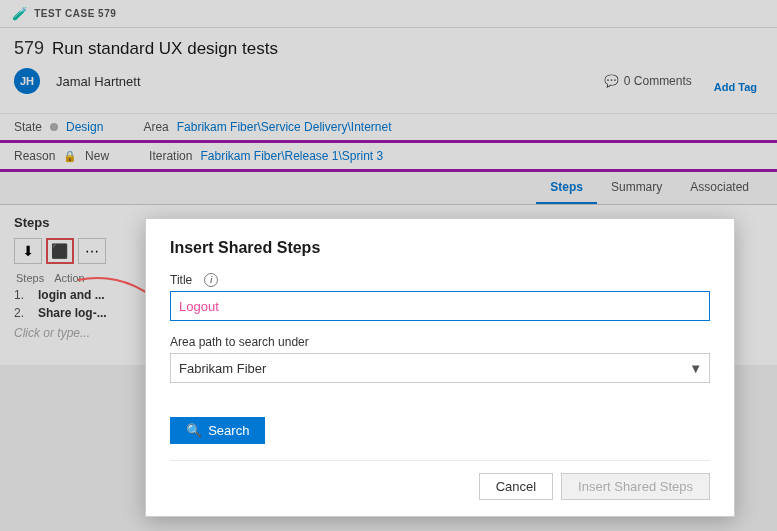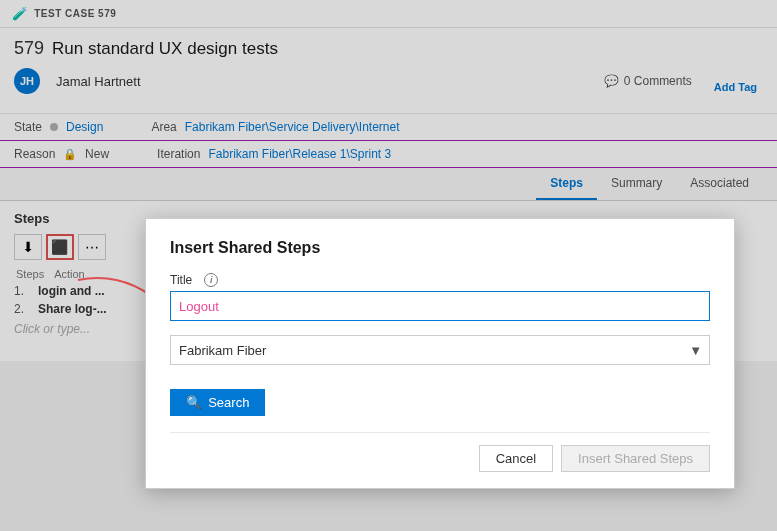--- a/index.html
+++ b/index.html
@@ -99,24 +99,24 @@
       cursor: pointer;
       border: none;
       background: none;
       padding: 2px 6px;
       margin-top: 12px;
     }
 
     
     .fields-row {
       display: flex;
-      gap: 8px;
+      gap: 0;
       padding: 6px 14px;
       background: #fff;
-      border-bottom: 1px solid #a21caf;
+      border-bottom: 3px solid #a21caf;
     }
     .field-group {
       display: flex;
       align-items: center;
       gap: 8px;
       margin-right: 40px;
     }
     .field-label {
       font-size: 12px;
       color: #555;
@@ -281,21 +281,21 @@
       margin-bottom: 14px;
     }
     .select-label {
       font-size: 12px;
       color: #333;
       margin-bottom: 4px;
     }
     .select-wrapper {
       position: relative;
       width: 100%;
-      margin-bottom: 24px;
+      margin-bottom: 34px;
     }
     .select-box {
       width: 100%;
       height: 30px;
       border: 1px solid #ccc;
       padding: 4px 30px 4px 8px;
       font-size: 13px;
       color: #333;
       appearance: none;
       background: #fff;
@@ -451,20 +451,21 @@
 
 <div class="modal">
   <div class="modal-title">Insert Shared Steps</div>
 
   <div class="form-label">
     <span>Title</span>
     <span class="info-icon">i</span>
   </div>
   <input type="text" class="text-input" value="Logout" style="">
 
+  <div class="select-label">Area path to search under</div>
   <div class="select-wrapper">
     <select class="select-box">
       <option>Fabrikam Fiber</option>
     </select>
     <span class="select-chevron">▼</span>
   </div>
 
   <button class="search-btn">
     <span class="search-icon-white">🔍</span>
     <span>Search</span>

